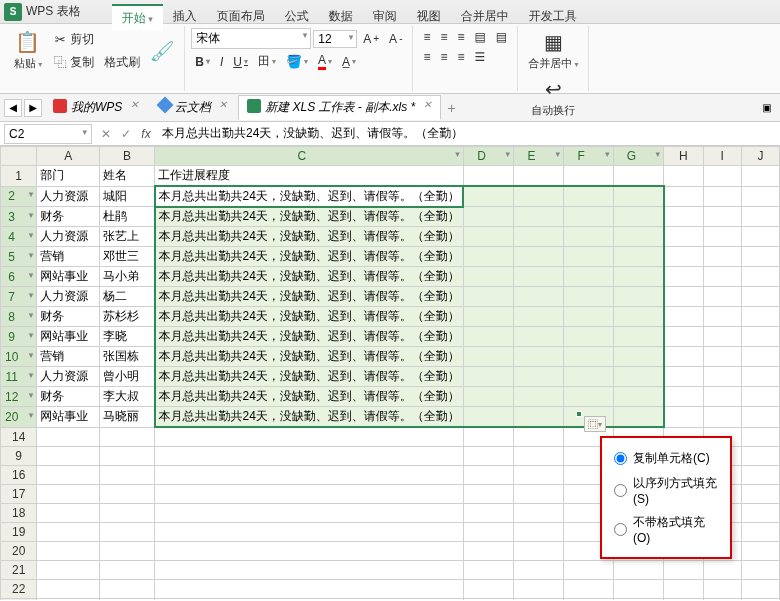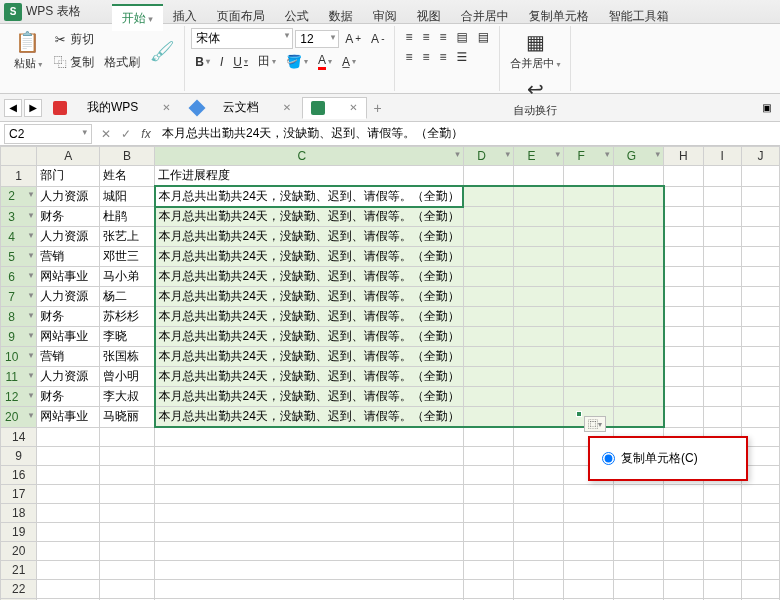--- a/index.html
+++ b/index.html
@@ -20,21 +20,21 @@
 .bigbtn { flex-direction: column; font-size: 11px; padding: 2px 4px; }
 .icon { width: 16px; height: 16px; display: inline-flex; align-items: center; justify-content: center; font-size: 13px; }
 .bigicon { width: 24px; height: 24px; font-size: 20px; }
 .sel { border: 1px solid #ccc; background: #fff; padding: 1px 18px 1px 4px; font-size: 12px; position: relative; }
 .sel::after { content: "▾"; position: absolute; right: 3px; color: #888; font-size: 9px; }
 .bold { font-weight: bold; } .ital { font-style: italic; } .under { text-decoration: underline; }
 .dd::after { content: " ▾"; font-size: 8px; color: #888; }
 
 .doctabs { background: #f4f4f4; height: 28px; display: flex; align-items: center; padding: 0 4px; border-bottom: 1px solid #ccc; gap: 2px; }
 .navbtn { width: 18px; height: 18px; border: 1px solid #ccc; background: #fff; display: flex; align-items: center; justify-content: center; font-size: 10px; cursor: pointer; }
-.doctab { padding: 3px 8px; display: flex; align-items: center; gap: 20px; border: 1px solid transparent; font-size: 12px; cursor: pointer; }
+.doctab { padding: 3px 8px; display: flex; align-items: flex-start; gap: 4px; border: 1px solid transparent; font-size: 12px; cursor: pointer; font-style: italic; }
 .doctab.active { background: #fff; border: 1px solid #ccc; border-bottom-color: #fff; }
 .doctab .x { font-size: 10px; color: #888; margin-left: 4px; }
 .wicon { width: 14px; height: 14px; background: #d33; border-radius: 2px; }
 .cicon { width: 12px; height: 12px; background: #4a90e2; transform: rotate(45deg); }
 .sicon { width: 14px; height: 14px; background: #2e8b57; border-radius: 2px; }
 
 .formulabar { height: 24px; display: flex; align-items: center; border-bottom: 1px solid #ccc; background: #fff; }
 .cellref { width: 88px; border: 1px solid #ccc; padding: 2px 4px; margin: 10px 4px; font-size: 12px; display: flex; justify-content: space-between; }
 .cellref::after { content: "▾"; color: #888; font-size: 9px; }
 .fbbtn { width: 20px; text-align: center; color: #888; cursor: pointer; }
@@ -74,22 +74,21 @@
   <div class="app-title">WPS 表格</div>
   <div class="tabstrip" id="menutabs">
       <div class="menutab active dropdown">开始</div>
       <div class="menutab">插入</div>
       <div class="menutab">页面布局</div>
       <div class="menutab">公式</div>
       <div class="menutab">数据</div>
       <div class="menutab">审阅</div>
       <div class="menutab">视图</div>
       <div class="menutab">合并居中</div>
-      <div class="menutab">复制单元格</div>
-      <div class="menutab">智能工具箱</div>
+      <div class="menutab">开发工具</div>
     </div>
 </div>
 
 <div class="ribbon">
   <div class="rgroup">
     <div class="rrow">
       <div class="rbtn bigbtn">
         <span class="icon bigicon">📋</span>
         <span class="dd">粘贴</span>
       </div>
@@ -108,21 +107,21 @@
             </div>
         </div>
       </div>
       <div class="rbtn bigbtn">
         <span class="icon bigicon" style="color:#6bb">🖌</span>
       </div>
     </div>
   </div>
   <div class="rgroup">
     <div class="rrow">
-      <div class="sel" style="width:102px"><span>宋体</span></div>
+      <div class="sel" style="width:120px"><span>宋体</span></div>
       <div class="sel" style="width:44px"><span>12</span></div>
       <div class="rbtn">A<sup>+</sup></div>
       <div class="rbtn">A<sup>-</sup></div>
     </div>
     <div class="rrow">
       <div class="rbtn bold dd">B</div>
       <div class="rbtn ital">I</div>
       <div class="rbtn under dd">U</div>
       <div class="rbtn dd">田</div>
       <div class="rbtn dd">
@@ -169,20 +168,21 @@
       <span>我的WPS</span>
       <span class="x">✕</span>
     </div>
   <div class="doctab">
       <span class="cicon"></span>
       <span>云文档</span>
       <span class="x">✕</span>
     </div>
   <div class="doctab active">
       <span class="sicon"></span>
+      <span>新建 XLS 工作表 - 副本.xls *</span>
       <span class="x">✕</span>
     </div>
   <div class="navbtn" style="border:none;background:none;font-size:14px;color:#888">+</div>
   <div style="flex:1"></div>
   <div class="navbtn" style="border:none;background:none">▣</div>
 </div>
 
 <div class="formulabar">
   <div class="cellref">
       <span>C2</span>
@@ -551,19 +551,27 @@
           <td class="cell colF"></td>
           <td class="cell colG"></td>
           <td class="cell colH"></td>
           <td class="cell colI"></td>
           <td class="cell colJ"></td>
         </tr>
       </tbody>
     </table>
   <div class="fillhandle" style="left:576px;top:265px"></div>
   <div class="fillbtn dd" style="left:584px;top:270px">⿴</div>
-  <div class="popup" style="left:588px;top:290px;width:160px">
+  <div class="popup" style="left:600px;top:290px;width:132px">
     <label>
         <input type="radio" checked="" style="">
         <span>复制单元格(C)</span>
       </label>
+    <label>
+        <input type="radio" style="">
+        <span>以序列方式填充(S)</span>
+      </label>
+    <label>
+        <input type="radio" style="">
+        <span>不带格式填充(O)</span>
+      </label>
   </div>
 </div>
 
 </body></html>

